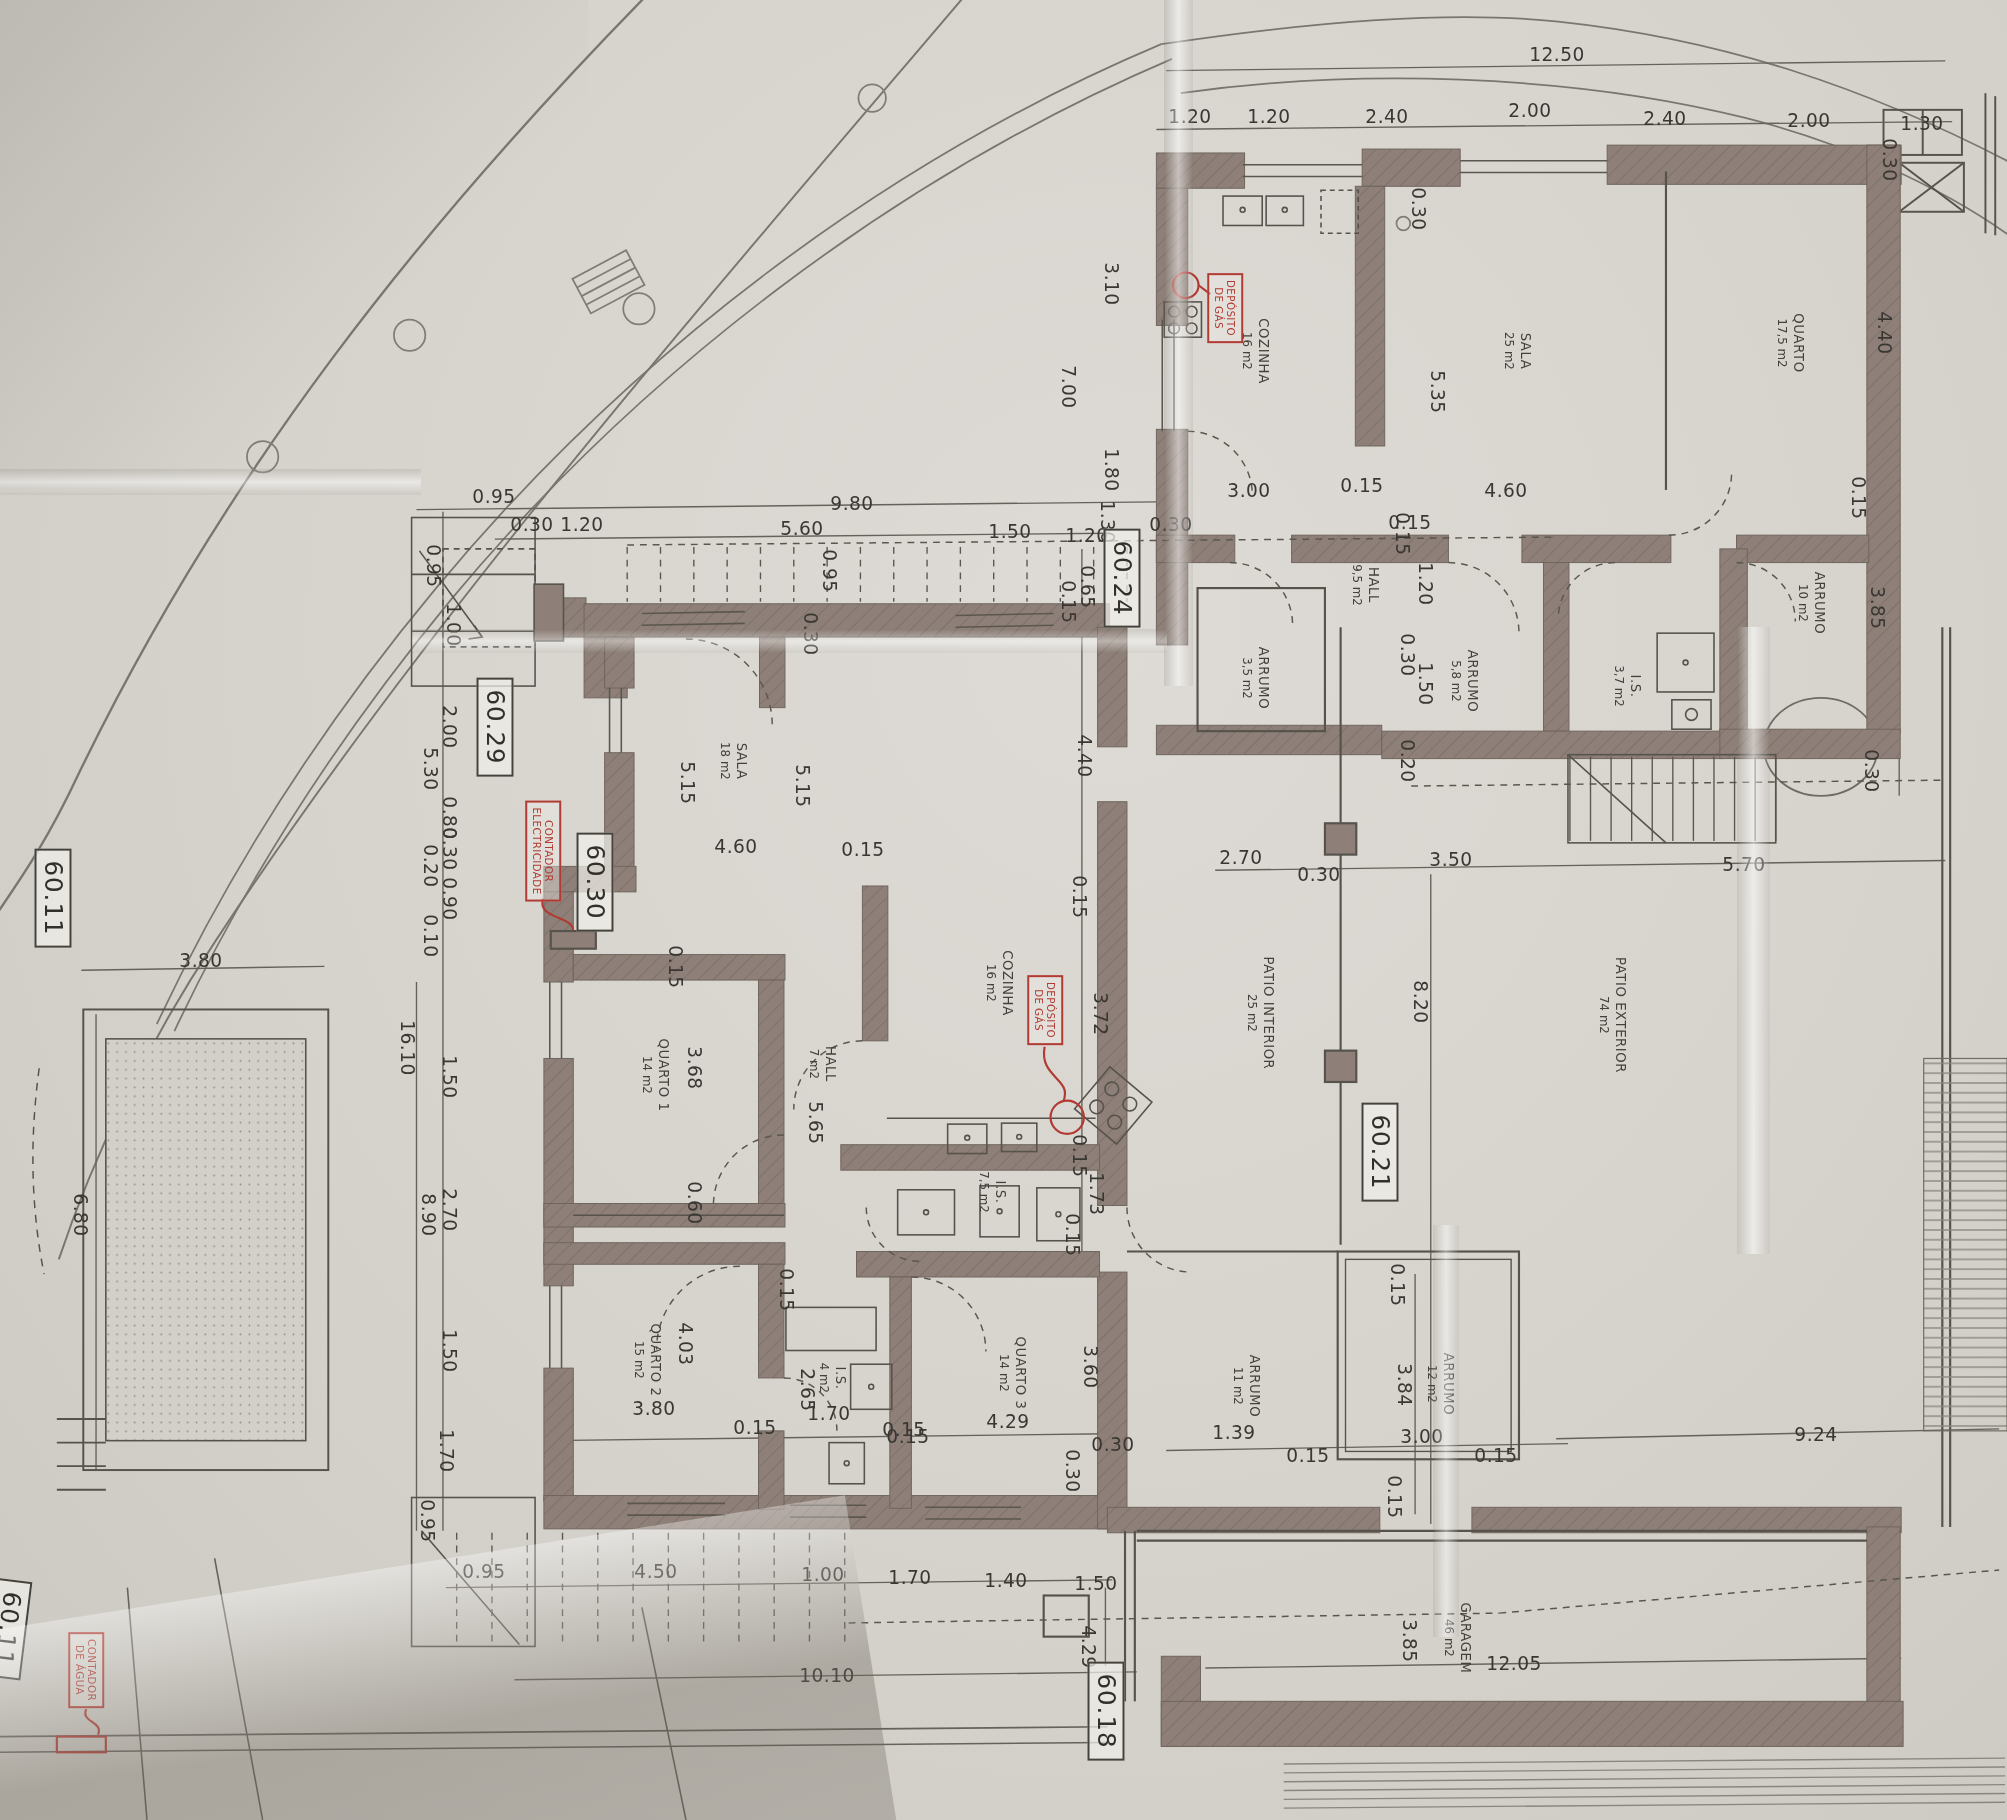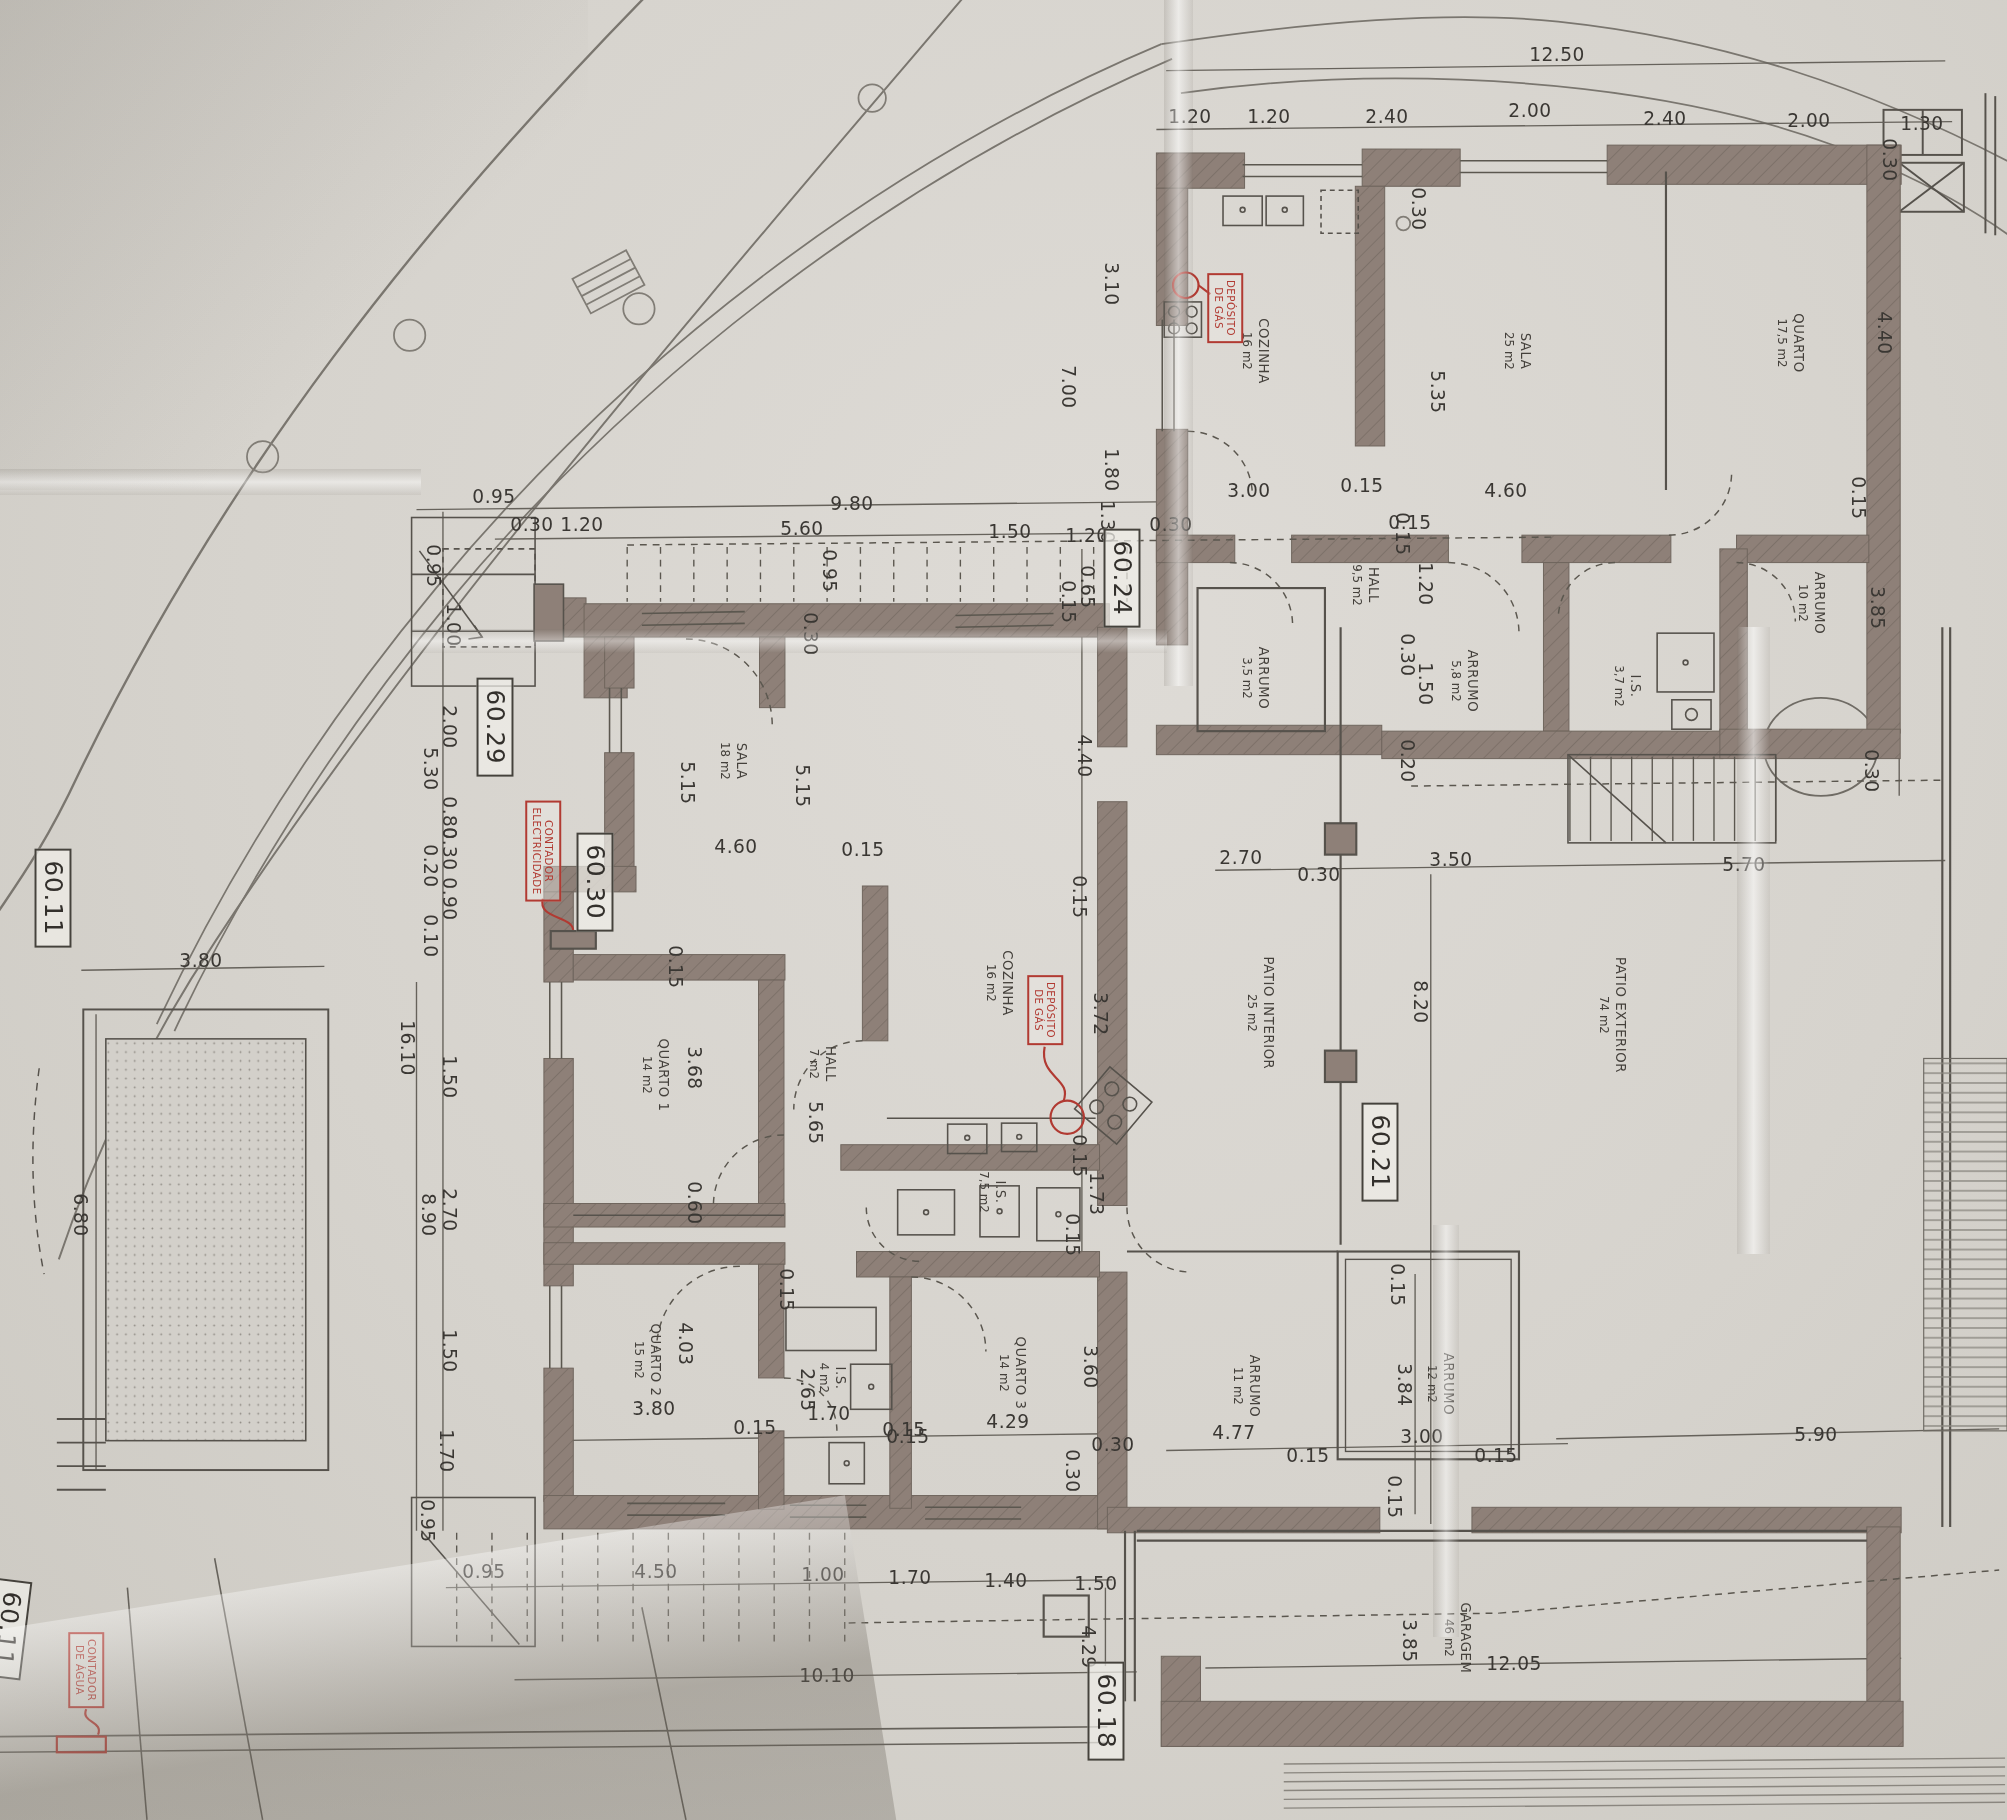--- a/index.html
+++ b/index.html
@@ -470,25 +470,25 @@
       <div class="dim" style="left: 1451px; top: 859px;">3.50</div>
       <div class="dim" style="left: 1744px; top: 864px;">5.70</div>
       <div class="dim" style="left: 201px; top: 960px;">3.80</div>
       <div class="dim" style="left: 654px; top: 1408px;">3.80</div>
       <div class="dim" style="left: 829px; top: 1413px;">1.70</div>
       <div class="dim" style="left: 755px; top: 1427px;">0.15</div>
       <div class="dim" style="left: 904px; top: 1429px;">0.15</div>
       <div class="dim" style="left: 1008px; top: 1421px;">4.29</div>
       <div class="dim" style="left: 1113px; top: 1444px;">0.30</div>
       <div class="dim" style="left: 908px; top: 1436px;">0.15</div>
-      <div class="dim" style="left: 1234px; top: 1432px;">4.77</div>
+      <div class="dim" style="left: 1234px; top: 1432px;">1.39</div>
       <div class="dim" style="left: 1422px; top: 1436px;">3.00</div>
       <div class="dim" style="left: 1308px; top: 1455px;">0.15</div>
       <div class="dim" style="left: 1496px; top: 1455px;">0.15</div>
-      <div class="dim" style="left: 1816px; top: 1434px;">5.90</div>
+      <div class="dim" style="left: 1816px; top: 1434px;">9.24</div>
       <div class="dim" style="left: 484px; top: 1571px;">0.95</div>
       <div class="dim" style="left: 656px; top: 1571px;">4.50</div>
       <div class="dim" style="left: 823px; top: 1574px;">1.00</div>
       <div class="dim" style="left: 910px; top: 1577px;">1.70</div>
       <div class="dim" style="left: 1006px; top: 1580px;">1.40</div>
       <div class="dim" style="left: 1096px; top: 1583px;">1.50</div>
       <div class="dim" style="left: 827px; top: 1675px;">10.10</div>
       <div class="dim" style="left: 1514px; top: 1663px;">12.05</div>
       <div class="dim v" style="left: 1418px; top: 209px;">0.30</div>
       <div class="dim v" style="left: 1889px; top: 160px;">0.30</div>

